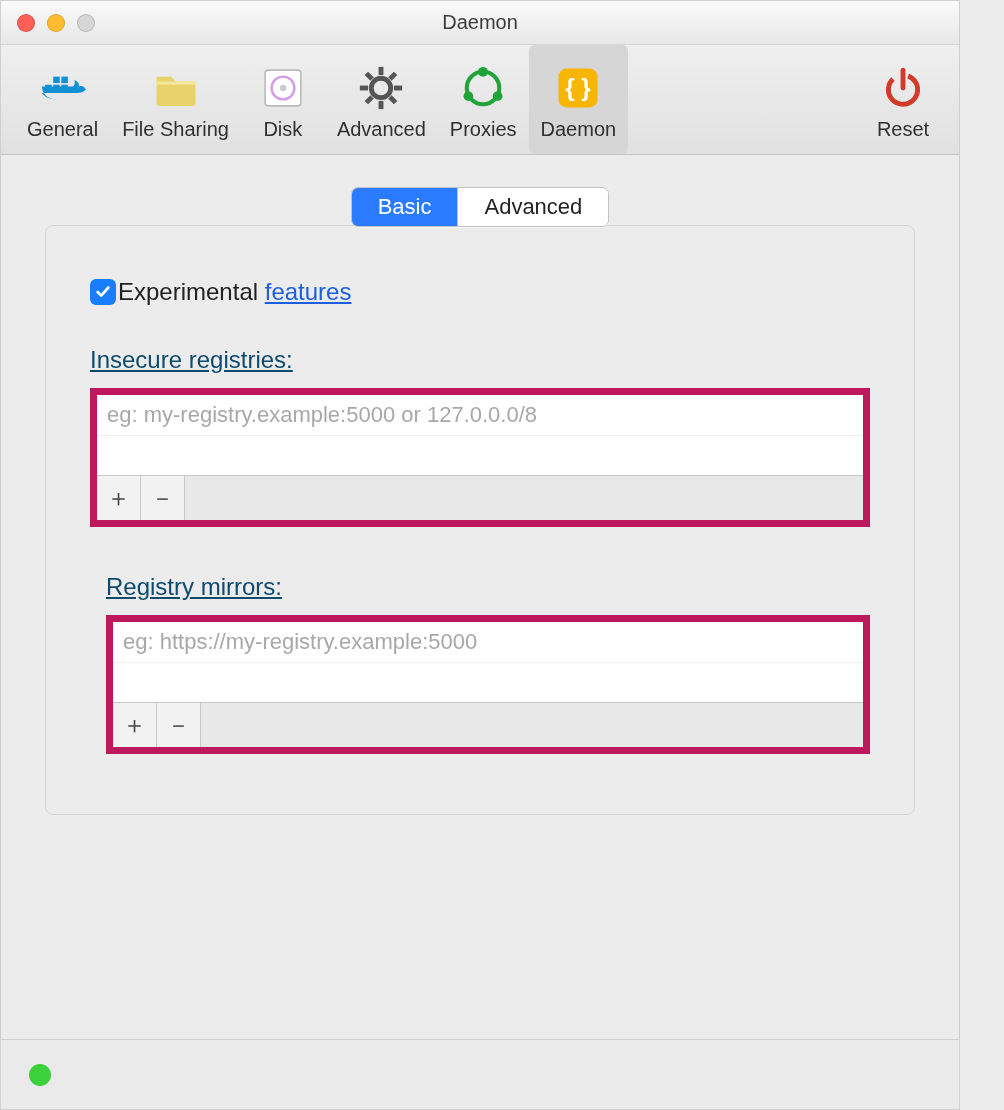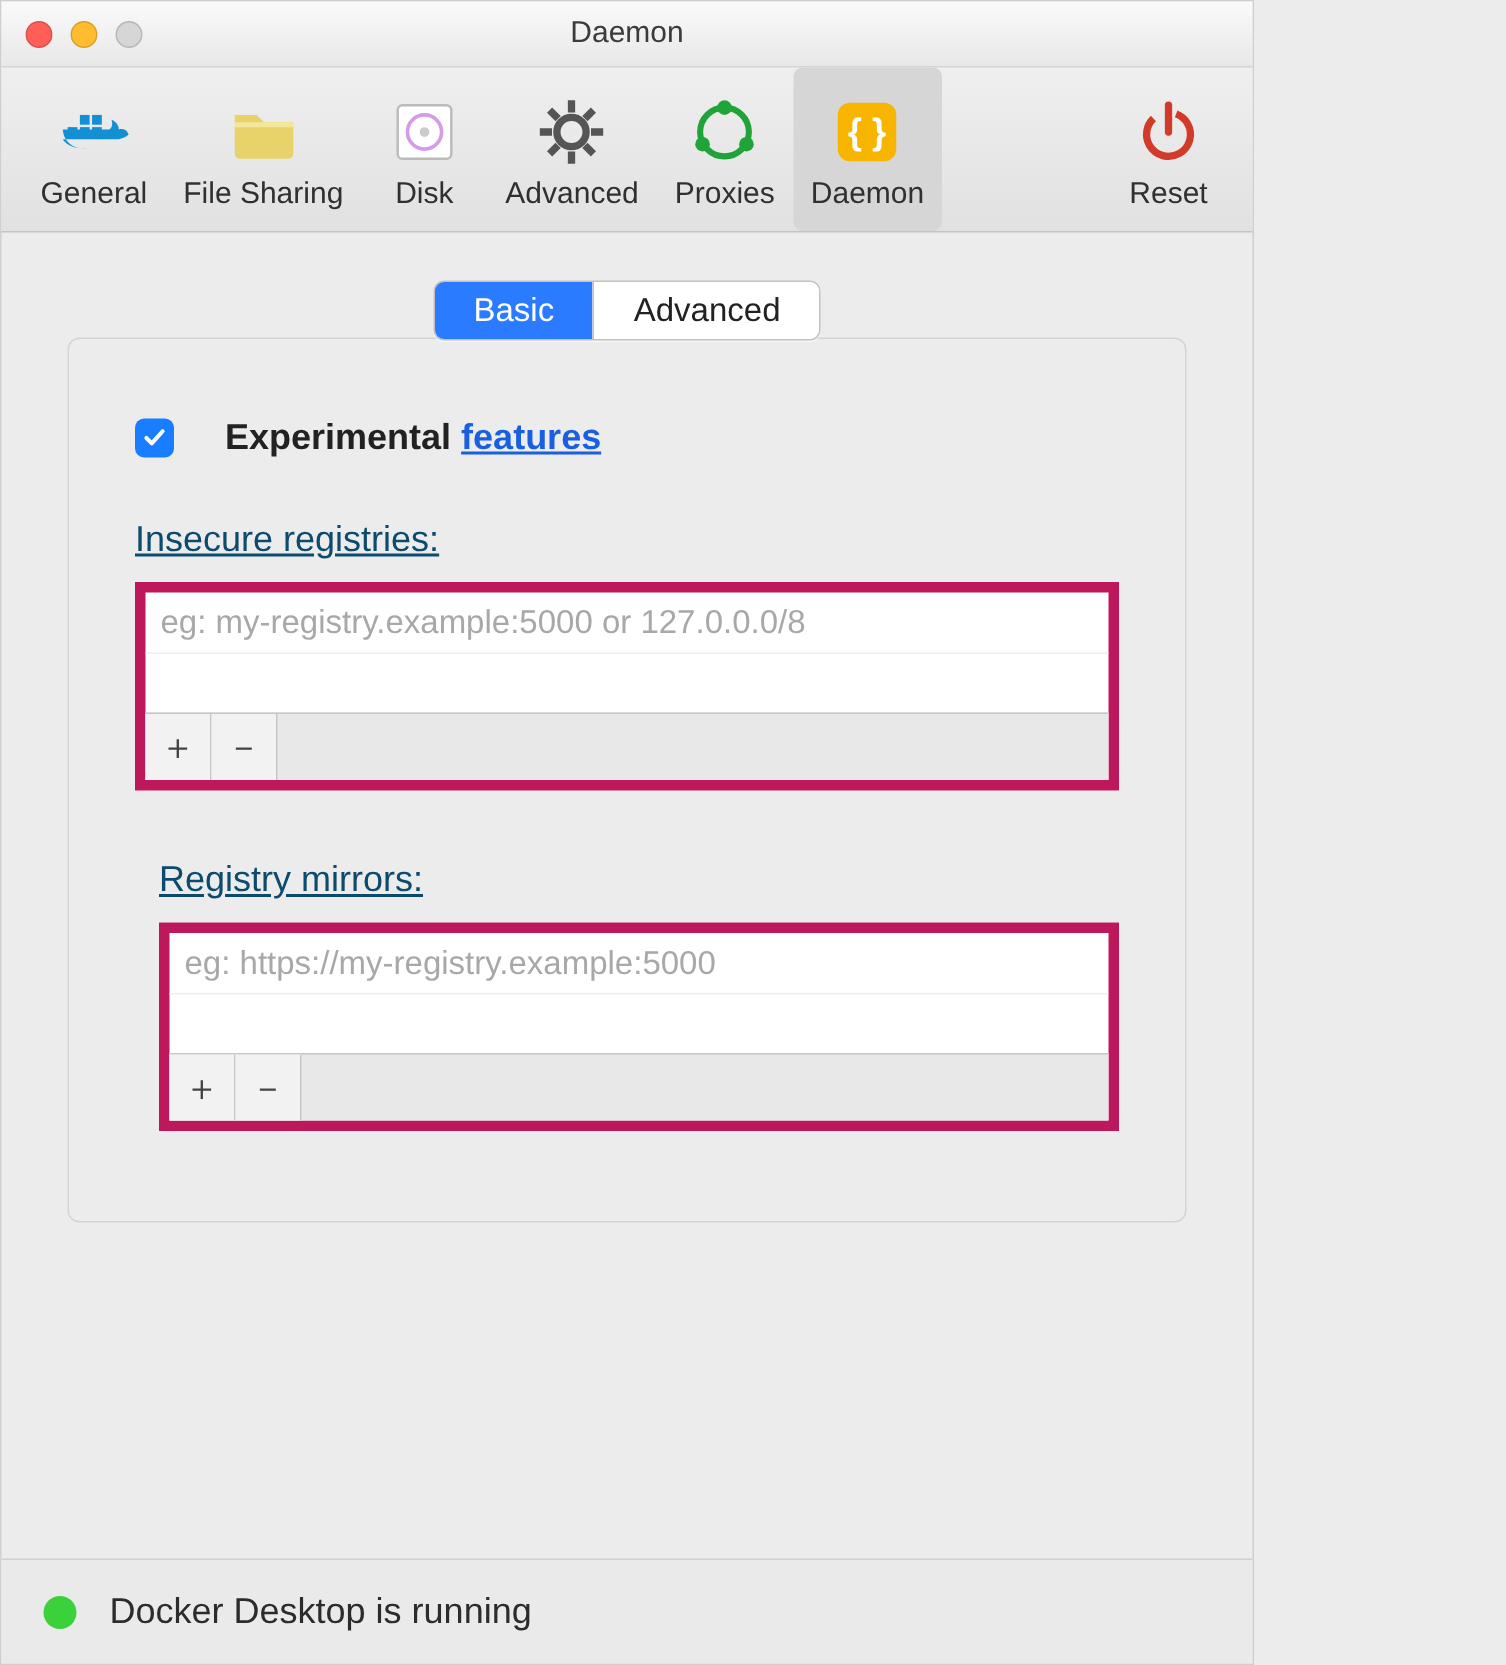--- a/index.html
+++ b/index.html
@@ -1,35 +1,35 @@
 <!DOCTYPE html>
 <html><head>
 <meta charset="utf-8">
 <style>
   * { box-sizing: border-box; margin: 0; padding: 0; }
   html, body { width: 1004px; height: 1110px; font-family: -apple-system, "Helvetica Neue", Arial, sans-serif; background:#ececec; overflow:hidden; }
-  .window { width:836px; height:1110px; background:#ececec; display:flex; flex-direction:column; border:1px solid #cfcfcf; }
+  .window { width:960px; height:1110px; background:#ececec; display:flex; flex-direction:column; border:1px solid #cfcfcf; }
   .titlebar { height:44px; display:flex; align-items:center; position:relative; background:linear-gradient(#fafafa,#e8e8e8); border-bottom:1px solid #d6d6d6;}
   .traffic { display:flex; gap:12px; position:absolute; left:16px; top:50%; transform:translateY(-50%);}
   .tl { width:18px; height:18px; border-radius:50%; border:1px solid rgba(0,0,0,0.15);}
   .tl.red{background:#ff5f57;} .tl.yellow{background:#febc2e;} .tl.gray{background:#d6d6d6;}
   .titlebar .title{margin:0 auto; font-size:20px; color:#3b3b3b;}
   .toolbar{height:110px; background:linear-gradient(#efefef,#e1e1e1); border-bottom:1px solid #c4c4c4; display:flex; align-items:stretch; padding:0 14px;}
   .toolbar .item{display:flex; flex-direction:column; align-items:center; justify-content:center; padding:8px 12px 4px; border-radius:6px; gap:4px; min-width:84px;}
   .toolbar .item.active{background:#d6d6d6;}
   .toolbar .item .icon{width:52px;height:52px;display:flex;align-items:center;justify-content:center;}
   .toolbar .item .lbl{font-size:20px;color:#303030;}
   .spacer{flex:1;}
   .content{flex:1; padding:50px 44px 30px; display:flex; flex-direction:column; align-items:center;}
   .segmented{position:relative; top:-18px; z-index:5; display:flex; border:1px solid #c2c2c2; border-radius:7px; overflow:hidden; box-shadow:0 1px 0 rgba(255,255,255,0.6);}
   .segmented .seg{padding:6px 26px; font-size:22px; background:#fff; color:#222;}
   .segmented .seg.active{background:#2a7bff; color:#fff;text-align:center;}
   .segmented .seg + .seg{border-left:1px solid #c2c2c2;}
   .panel{width:100%; border:1px solid #d4d4d4; border-radius:8px; padding:52px 44px 60px; margin-top:-20px; background:#ececec;}
-  .checkrow{display:flex; align-items:center; gap:34px; font-size:24px; color:#222; margin-bottom:40px;font-weight:bold;}
+  .checkrow{display:flex; align-items:center; gap:2px; font-size:24px; color:#222; margin-bottom:40px;}
   .check{width:26px;height:26px;border-radius:6px;background:#187dff;display:flex;align-items:center;justify-content:center;}
   .check svg{width:18px;height:18px;}
   .linkword{color:#1a5fe0; text-decoration:underline;}
   .section-label{font-size:24px;color:#0c4a6e;margin-bottom:14px;text-decoration:underline;}
   .listbox{border:7px solid #be185d; background:#fff; display:flex; flex-direction:column;}
   .listbox .row{height:40px; display:flex; align-items:center; padding:0 10px; font-size:22px; color:#bdbdbd;}
   .listbox .row.ph{color:#a8a8a8;}
   .listbox .row + .row{border-top:1px solid #eeeeee;}
   .listbox .footer{display:flex; background:#e8e8e8; border-top:1px solid #c6c6c6;}
   .sqbtn{width:44px;height:44px;border-right:1px solid #c6c6c6;display:flex;align-items:center;justify-content:center;font-size:24px;color:#444;background:#f2f2f2;}
@@ -185,15 +185,14 @@
               </div>
           </div>
         </div>
       </div>
     </div>
 
   </div>
 
   <div class="statusbar">
     <div class="dot"></div>
-    <div>Docker Desktop is running</div>
   </div>
 </div>
 
 </body></html>

